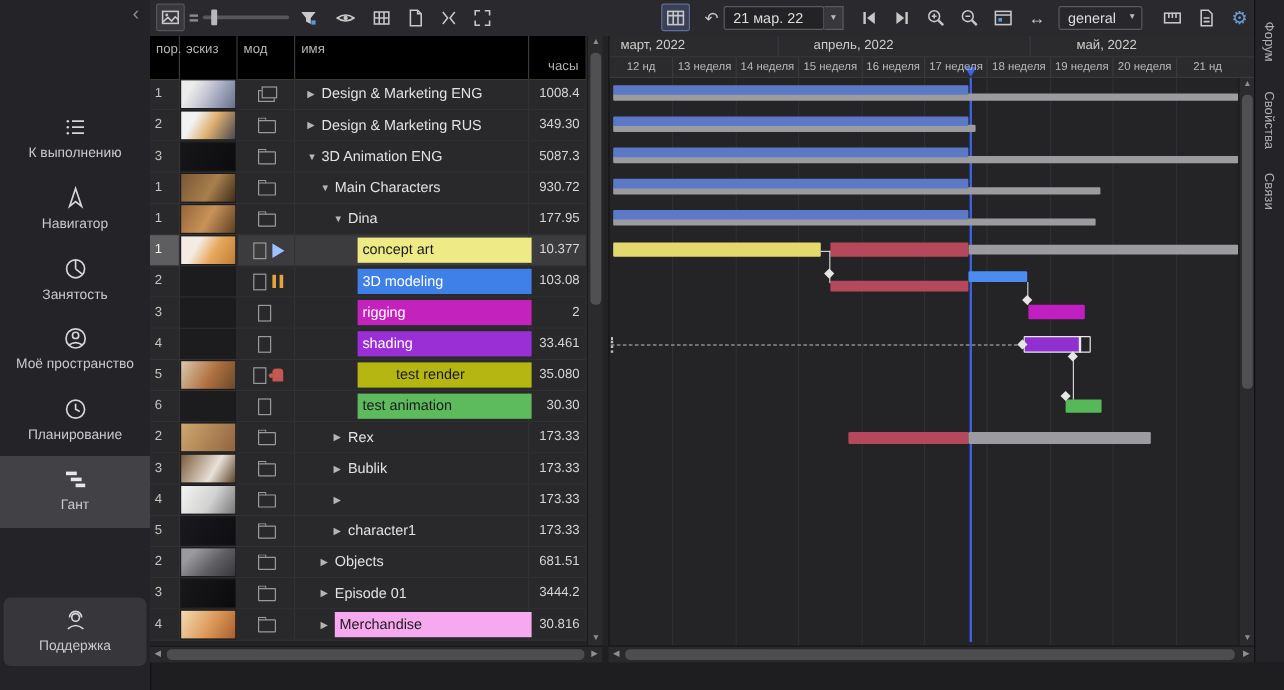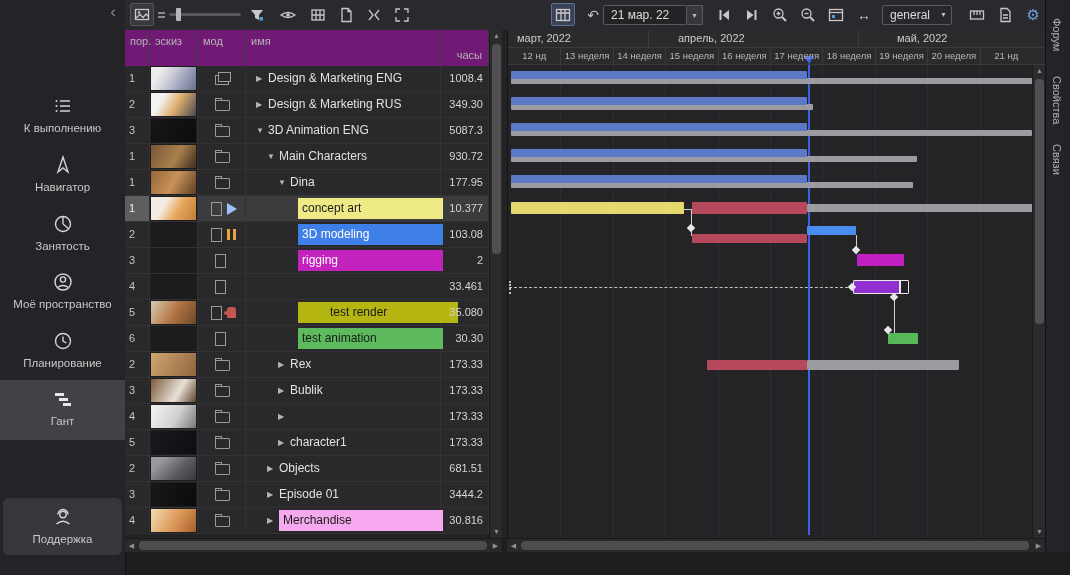--- a/index.html
+++ b/index.html
@@ -21,21 +21,21 @@
   .grip{position:absolute;top:12px;width:7px;height:2px;background:#8a8a8d;box-shadow:0 4px 0 #8a8a8d;}
   .slider{position:absolute;top:13px;width:72px;}
   .slider-track{height:3px;background:#58585c;border-radius:2px;}
   .slider-handle{position:absolute;left:7px;top:-5px;width:5px;height:13px;background:#b8b8bb;border-radius:1px;}
   .datefield{position:absolute;top:5px;height:20px;width:84px;background:#232326;border:1px solid #5a5a5e;border-radius:2px;font-size:12px;color:#ddd;line-height:18px;padding-left:7px;box-sizing:border-box;}
   .dropbtn{position:absolute;top:5px;width:16px;height:20px;border:1px solid #5a5a5e;border-left:none;background:#38383c;font-size:7px;text-align:center;line-height:20px;color:#bbb;box-sizing:border-box;}
   .selectfield{position:absolute;top:5px;height:20px;width:70px;background:#28282c;border:1px solid #5a5a5e;border-radius:2px;font-size:12px;color:#ddd;line-height:18px;padding:0 4px 0 7px;box-sizing:border-box;display:flex;justify-content:space-between;align-items:center;}
   .selarrow{font-size:7px;color:#bbb;}
   
   .table-pane{position:absolute;left:125px;top:30px;width:382px;height:508px;background:#232325;overflow:hidden;}
-  .t-header{position:absolute;top:0;left:0;height:36px;width:364px;background:#701a75;border-bottom:1px solid #84cc16;font-size:11px;color:#b5b5b5;}
+  .t-header{position:absolute;top:0;left:0;height:36px;width:364px;background:#000000;border-bottom:1px solid #84cc16;font-size:11px;color:#b5b5b5;}
   .th-c{position:absolute;top:0;height:36px;border-right:1px solid #3a3a3d;box-sizing:border-box;padding:5px 0 0 5px;}
   .th-hours{text-align:right;padding:19px 6px 0 0;}
   .t-rows{position:absolute;top:36px;left:0;width:364px;height:472px;}
   .trow{position:absolute;left:0;width:364px;height:26px;border-bottom:1px solid #323234;background:#29292b;box-sizing:border-box;}
   .trow.sel{background:#3c3c3f;}
   .cell{position:absolute;top:0;height:25px;border-right:1px solid #323234;box-sizing:border-box;}
   .c-order{left:0;width:25px;font-size:11px;color:#c5c5c5;line-height:25px;padding-left:4px;}
   .trow.sel .c-order{background:#5e5e60;color:#f0f0f0;}
   .c-thumb{left:25px;width:48px;background:#1c1c1e;}
   .thumb{position:absolute;left:1px;top:1px;right:1px;bottom:1px;}
@@ -391,33 +391,36 @@
             <div class="namebox" style="left: 52px; width: 145px; background: rgb(195, 34, 188); color: rgb(255, 255, 255);">rigging</div>
           </div>
           <div class="cell c-hours">2</div>
         </div>
         <div class="trow" style="top: 208px;">
           <div class="cell c-order">4</div>
           <div class="cell c-thumb"></div>
           <div class="cell c-mod">
             <div class="mi mi-page" style="left: 17px;"></div>
           </div>
+          <div class="cell c-name">
+            <div class="namebox" style="left: 52px; width: 145px; background: rgb(154, 47, 214); color: rgb(255, 255, 255);">shading</div>
+          </div>
           <div class="cell c-hours">33.461</div>
         </div>
         <div class="trow" style="top: 234px;">
           <div class="cell c-order">5</div>
           <div class="cell c-thumb">
             <div class="thumb th-dogm"></div>
           </div>
           <div class="cell c-mod">
             <div class="mi mi-page" style="left: 13px;"></div>
             <div class="mi mi-hand" style="left: 29px;"></div>
           </div>
           <div class="cell c-name">
-            <div class="namebox" style="left: 52px; width: 160px; background: rgb(182, 182, 19); color: rgb(26, 26, 26); padding-left: 32px;">test render</div>
+            <div class="namebox" style="left: 52px; width: 145px; background: rgb(182, 182, 19); color: rgb(26, 26, 26); padding-left: 32px;">test render</div>
           </div>
           <div class="cell c-hours">35.080</div>
         </div>
         <div class="trow" style="top: 260px;">
           <div class="cell c-order">6</div>
           <div class="cell c-thumb"></div>
           <div class="cell c-mod">
             <div class="mi mi-page" style="left: 17px;"></div>
           </div>
           <div class="cell c-name">

